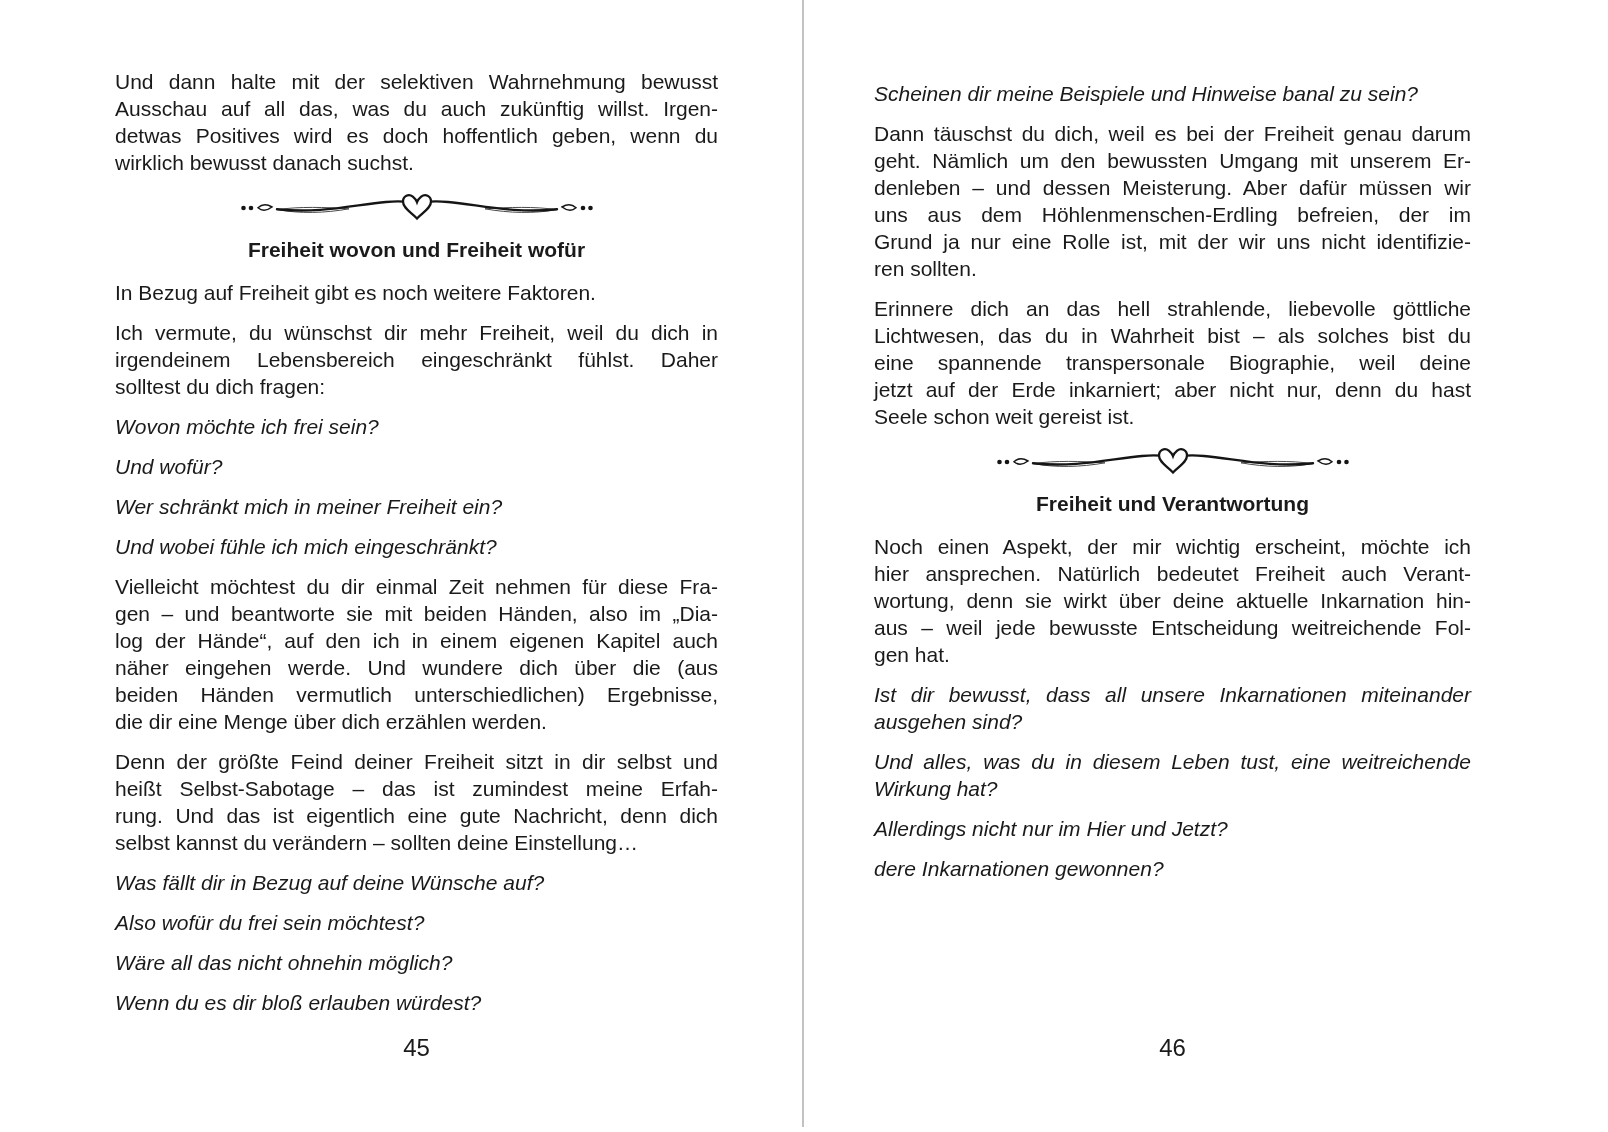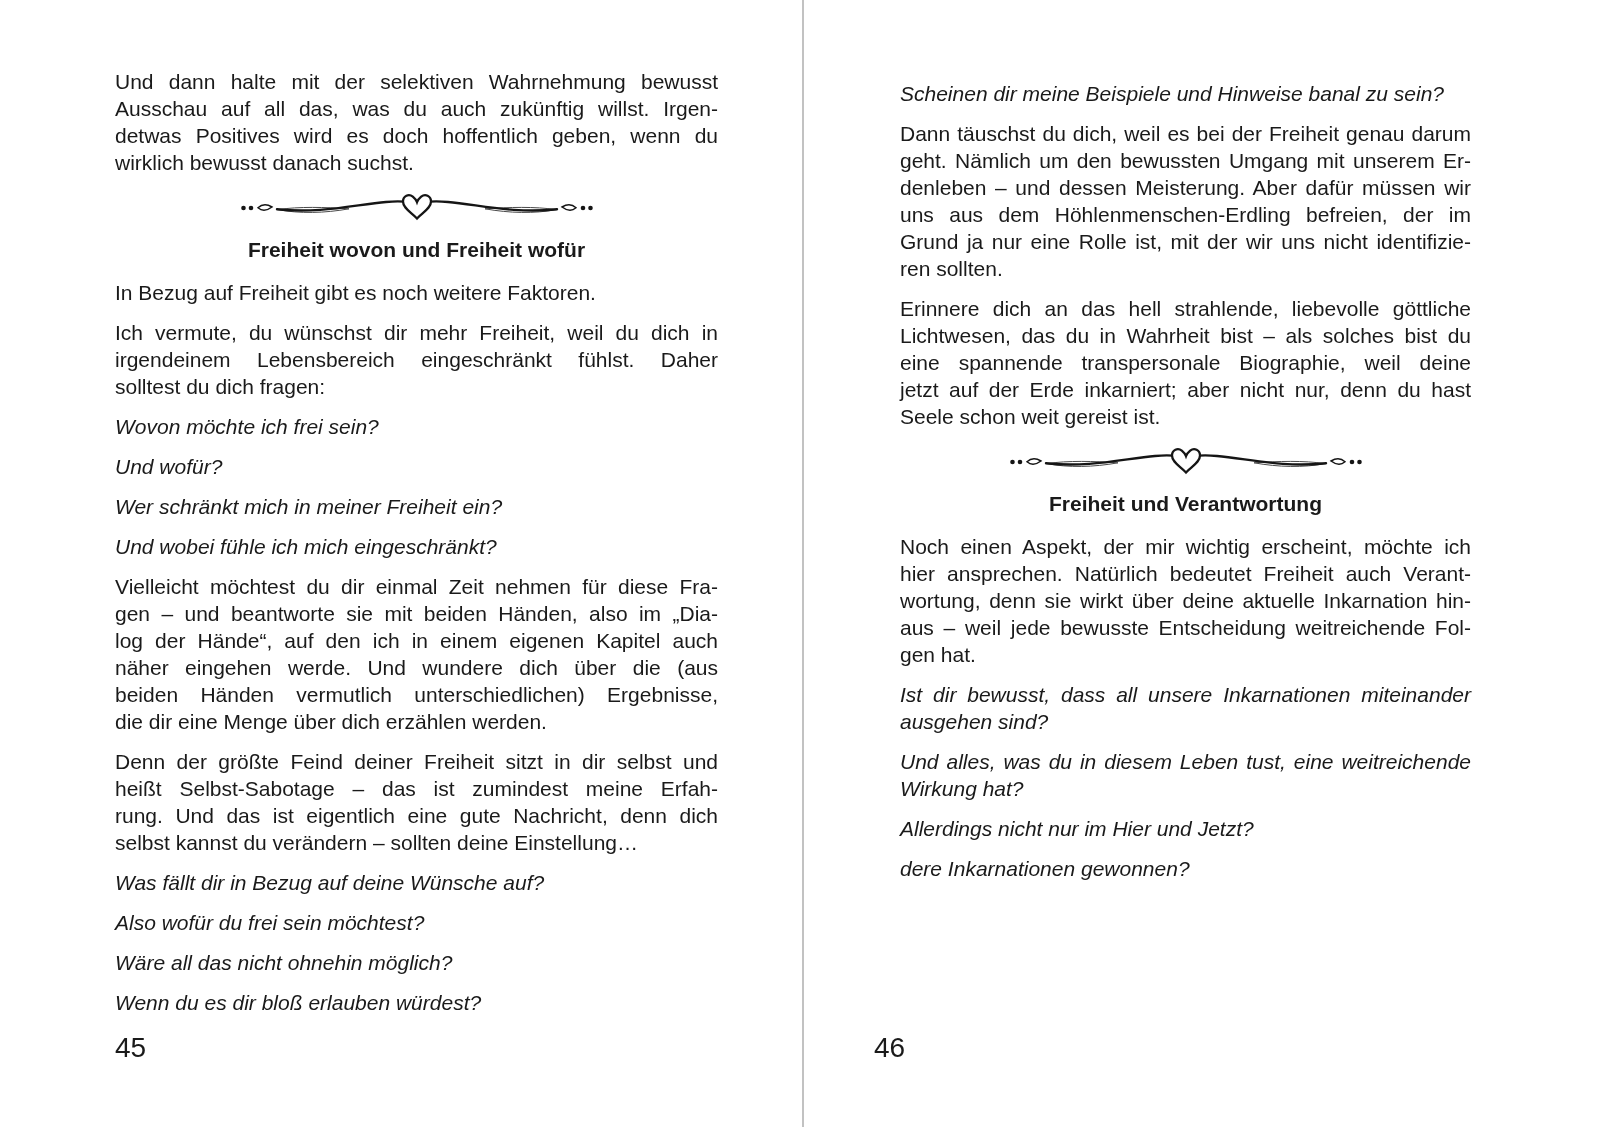--- a/index.html
+++ b/index.html
@@ -10,35 +10,35 @@
   }
   .gutter-line{
     position:absolute;left:802px;top:0;width:2px;height:1127px;
     background:var(--divider-color,#c2c2c2);
   }
   .page-col{position:absolute;top:0;}
   .page-col .flow{position:absolute;left:0;right:0;}
   .col-left{left:115px;width:603px;height:976px;}
   .col-left .flow{top:68px;}
   .col-right{left:874px;width:597px;height:1132px;}
-  .col-right .flow{top:80px;margin-left:26px;}
+  .col-right .flow{top:80px;}
   .block{margin:0 0 13px 0;font-size:21px;line-height:27px;}
   .tline{display:block;text-align:justify;text-align-last:justify;min-height:27px;}
   .tline.last{text-align-last:left;}
   .question .tline{font-style:italic;}
   .heading{margin:4px 0 16px 0;}
   .heading .tline,.heading .tline.last{
     text-align:left;text-align-last:center;font-weight:700;
     text-decoration-thickness:2px;text-underline-offset:5px;
   }
   .ornament{margin:9px auto 11px auto;width:360px;height:36px;}
   .ornament svg{display:block;width:360px;height:36px;}
   .page-number{
-    position:absolute;top:1034px;left:0;right:0;
-    font-size:28px;line-height:27px;
+    position:absolute;top:1034px;left:0;right:0;text-align:center;
+    font-size:24px;line-height:27px;
   }
 </style>
 </head>
 <body>
 
 <div class="stage" style="--text-color: #1a1a1a; --divider-color: #c2c2c2; background: rgb(255, 255, 255);">
   <div class="gutter-line"></div>
 
   <div class="page-col col-left">
     <div class="flow">

